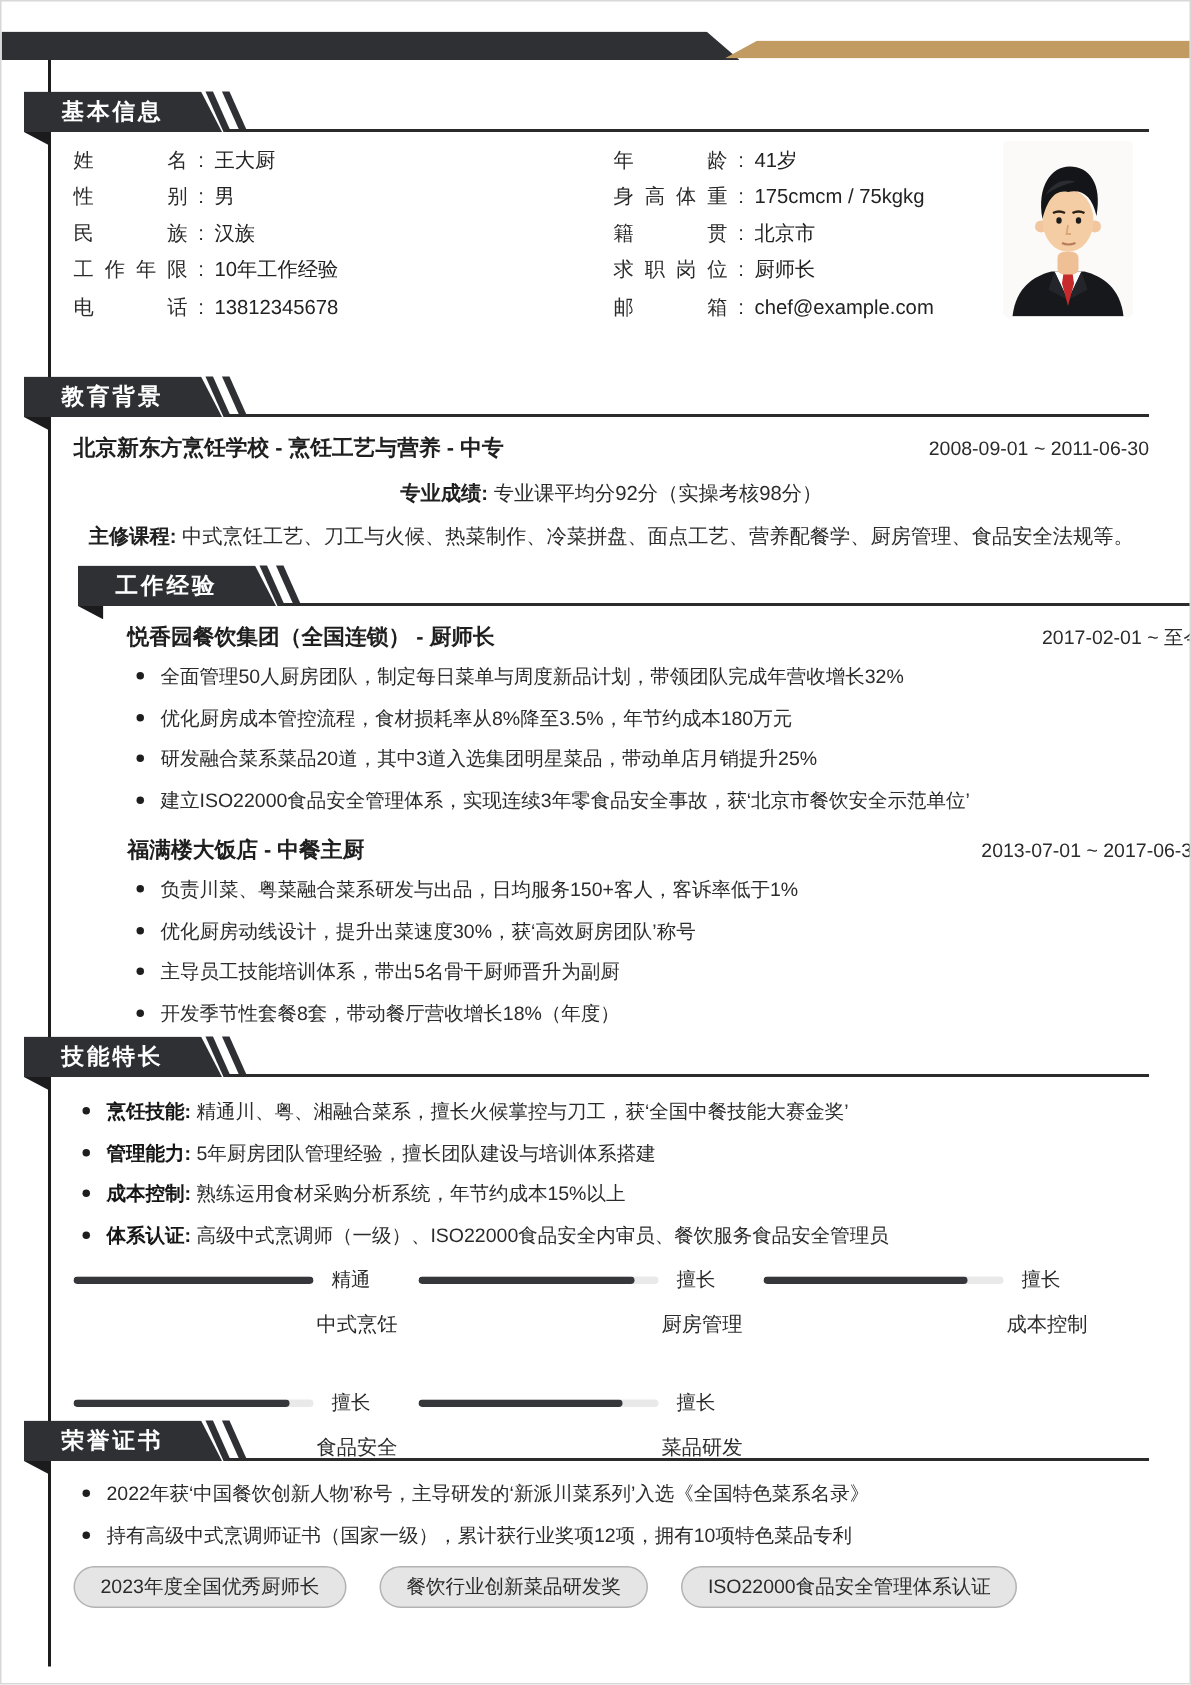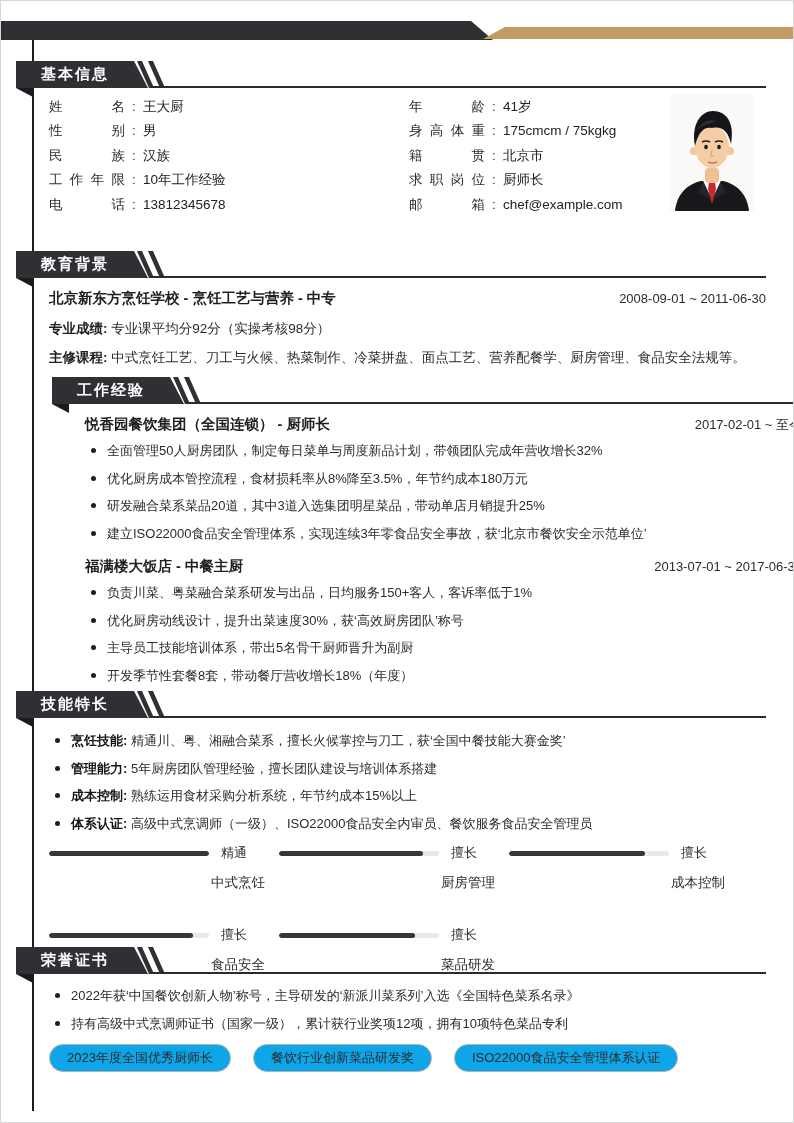--- a/index.html
+++ b/index.html
@@ -38,21 +38,21 @@
   .fcolon{width:18px;text-align:center;color:#2b2b2b;}
   .fvalue{color:#222;}
 
   .photo{position:absolute;left:668px;top:93px;width:86px;height:117px;background:#f7f5f2;
     border-radius:2px;overflow:hidden;}
 
   
   .entry-head{display:flex;justify-content:space-between;align-items:baseline;gap:39px;}
   .entry-title{font-size:14.5px;font-weight:bold;color:#1f1f1f;}
   .entry-date{font-size:13px;color:#2b2b2b;}
-  .kv{font-size:13.5px;margin-bottom:11px;color:#2b2b2b;}
+  .kv{font-size:13.5px;margin-bottom:11px;color:#2b2b2b;text-align:center;}
   .kv b{color:#1f1f1f;}
 
   ul.blist{list-style:none;margin:0;padding:0;}
   ul.blist li{position:relative;padding-left:22px;font-size:13px;color:#2b2b2b;
     line-height:13.5px;margin-bottom:14px;}
   ul.blist li::before{content:"";position:absolute;left:6px;top:4px;width:5px;height:5px;
     border-radius:50%;background:#1e1e1e;}
   ul.blist li b{color:#161616;}
 
   
@@ -60,21 +60,21 @@
   .bar-cell{width:216px;margin-bottom:20px;}
   .bar-line{display:flex;align-items:center;}
   .bar-track{width:160px;height:5px;border-radius:3px;background:#e9e9e9;overflow:hidden;}
   .bar-fill{height:5px;border-radius:3px;background:#36373b;}
   .bar-level{font-size:13px;color:#2b2b2b;margin-left:12px;}
   .bar-name{font-size:13.5px;color:#2b2b2b;margin-top:12px;text-align:right;}
 
   
   .pills{display:flex;flex-wrap:wrap;column-gap:22px;row-gap:10px;}
   .pill{border:1px solid #b3b3b3;border-radius:15px;height:28px;display:flex;align-items:center;
-    padding:0 17px;font-size:13px;color:#2b2b2b;background:#0ea5e9;box-sizing:border-box;}
+    padding:0 17px;font-size:13px;color:#2b2b2b;background:#e5e5e5;box-sizing:border-box;}
 </style>
 </head>
 <body>
 
 <div class="page">
   <div class="topbar-dark"></div>
   <div class="topbar-gold"></div>
   <div class="spine"></div>
 
   <div class="sec" style="top:60px;">

